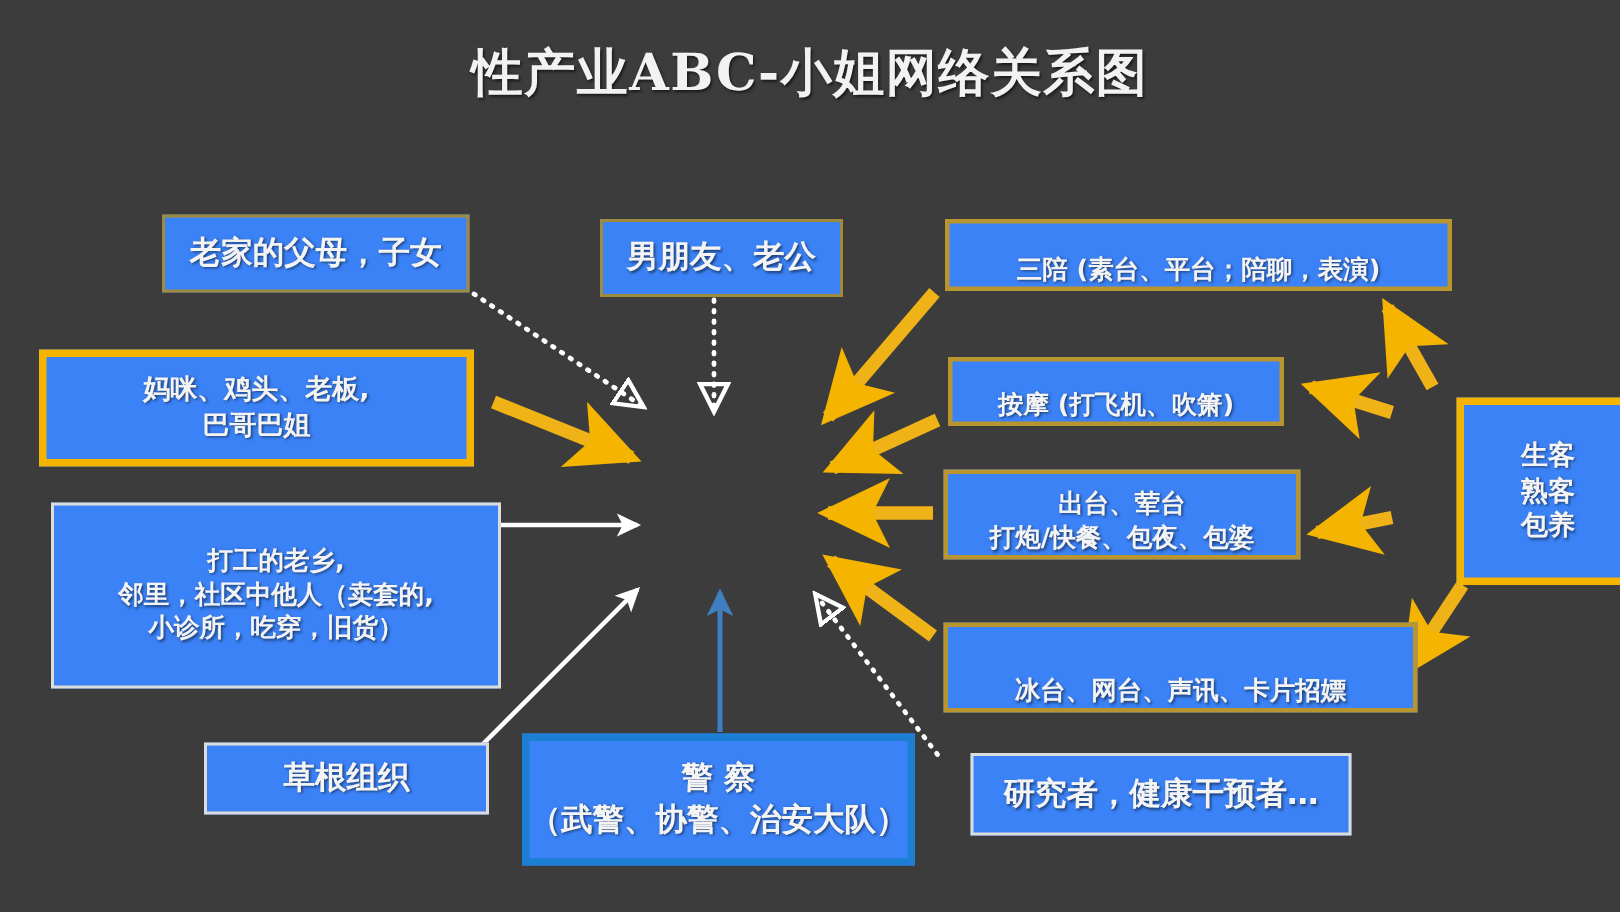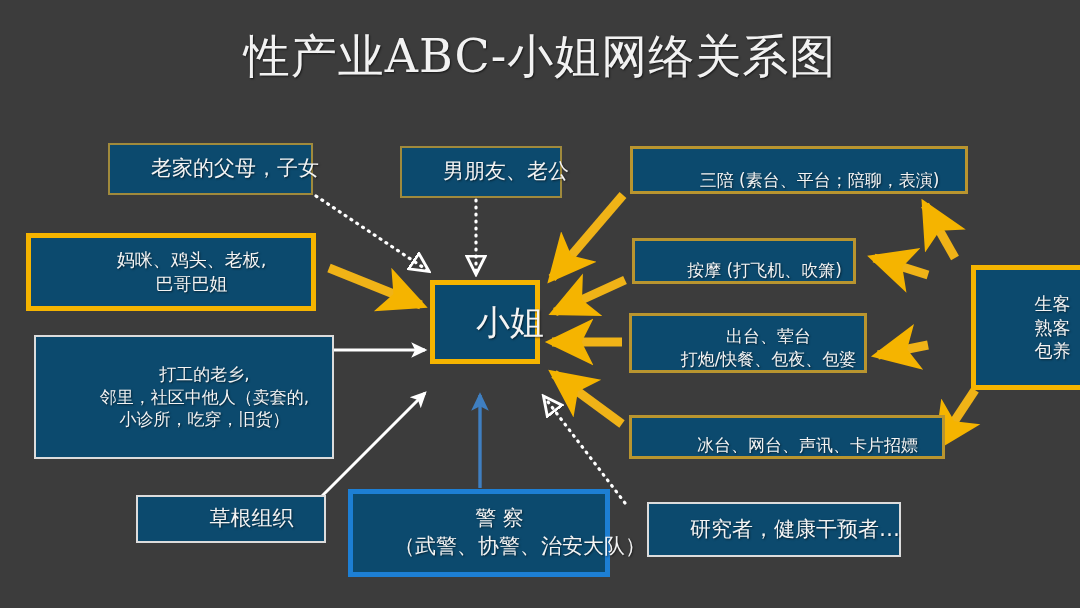--- a/index.html
+++ b/index.html
@@ -24,40 +24,39 @@
     pointer-events: none;
   }
   .title {
     position: absolute;
     left: 0;
     top: 26px;
     width: 1080px;
     text-align: center;
     color: #f2f2f2;
     font-family: "DejaVu Serif", "Liberation Serif", serif;
-    font-size: 46px;
-    font-weight: normal;
+    font-size: 34px;
+    font-weight: bold;
     letter-spacing: 1px;
     text-shadow: 1px 1px 2px rgba(0,0,0,.6);
   }
   .node {
     position: absolute;
     box-sizing: border-box;
     display: flex;
     align-items: center;
     justify-content: center;
     text-align: center;
     color: #f4f4f4;
     font-family: "DejaVu Sans", "Liberation Sans", sans-serif;
-    font-weight: normal;
+    font-weight: bold;
     line-height: 1.32;
-    background: #0c4a6e;
+    background: #3b82f6;
     text-shadow: 1px 1px 2px rgba(0,0,0,.55);
     z-index: 3;
-    padding-left: 41px;
   }
   .node .lines { width: 100%; }
   .node .lines div { white-space: nowrap; }
 
   
   .b-gold-thin  { border: 2px solid #a08a3c; }
   .b-gold-mid   { border: 3px solid #b9952f; align-items: flex-end; }
   .b-gold-bold  { border: 5px solid #f5b400; }
   .b-white      { border: 2px solid #dcdcdc; margin-left: 18px; }
   .b-blue       { border: 5px solid #1d7fd4; }
@@ -143,25 +142,20 @@
 
     <g>
       <path d="M928,345 L878,355" stroke="#f0b317" stroke-width="9" fill="none" marker-end="url(#ah-gold)"></path>
     </g>
 
     <g>
       <path d="M975,390 L938,446" stroke="#f0b317" stroke-width="9" fill="none" marker-end="url(#ah-gold)"></path>
     </g>
   </svg>
 
-  <div class="node b-gold-bold fs-xxl" style="left:430px; top:280px; width:110px; height:84px;">
-    <div class="lines">
-      <div>小姐</div>
-    </div>
-  </div>
 
   <div class="node b-gold-thin fs-lg" style="left:108px; top:143px; width:205px; height:52px;">
     <div class="lines">
       <div>老家的父母，子女</div>
     </div>
   </div>
 
   <div class="node b-gold-thin fs-lg" style="left:400px; top:146px; width:162px; height:52px;justify-content:center;">
     <div class="lines">
       <div>男朋友、老公</div>
@@ -214,21 +208,21 @@
     </div>
   </div>
 
   <div class="node b-gold-mid fs-md" style="left:629px; top:313px; width:238px; height:60px;">
     <div class="lines">
       <div>出台、荤台</div>
       <div>打炮/快餐、包夜、包婆</div>
     </div>
   </div>
 
-  <div class="node b-gold-mid fs-md" style="left:629px; top:415px; width:316px; height:44px;">
+  <div class="node b-gold-mid fs-md" style="left:629px; top:415px; width:316px; height:60px;">
     <div class="lines">
       <div>冰台、网台、声讯、卡片招嫖</div>
     </div>
   </div>
 
   <div class="node b-gold-bold fs-xl" style="left:971px; top:265px; width:122px; height:125px;">
     <div class="lines">
       <div>生客</div>
       <div>熟客</div>
       <div>包养</div>

